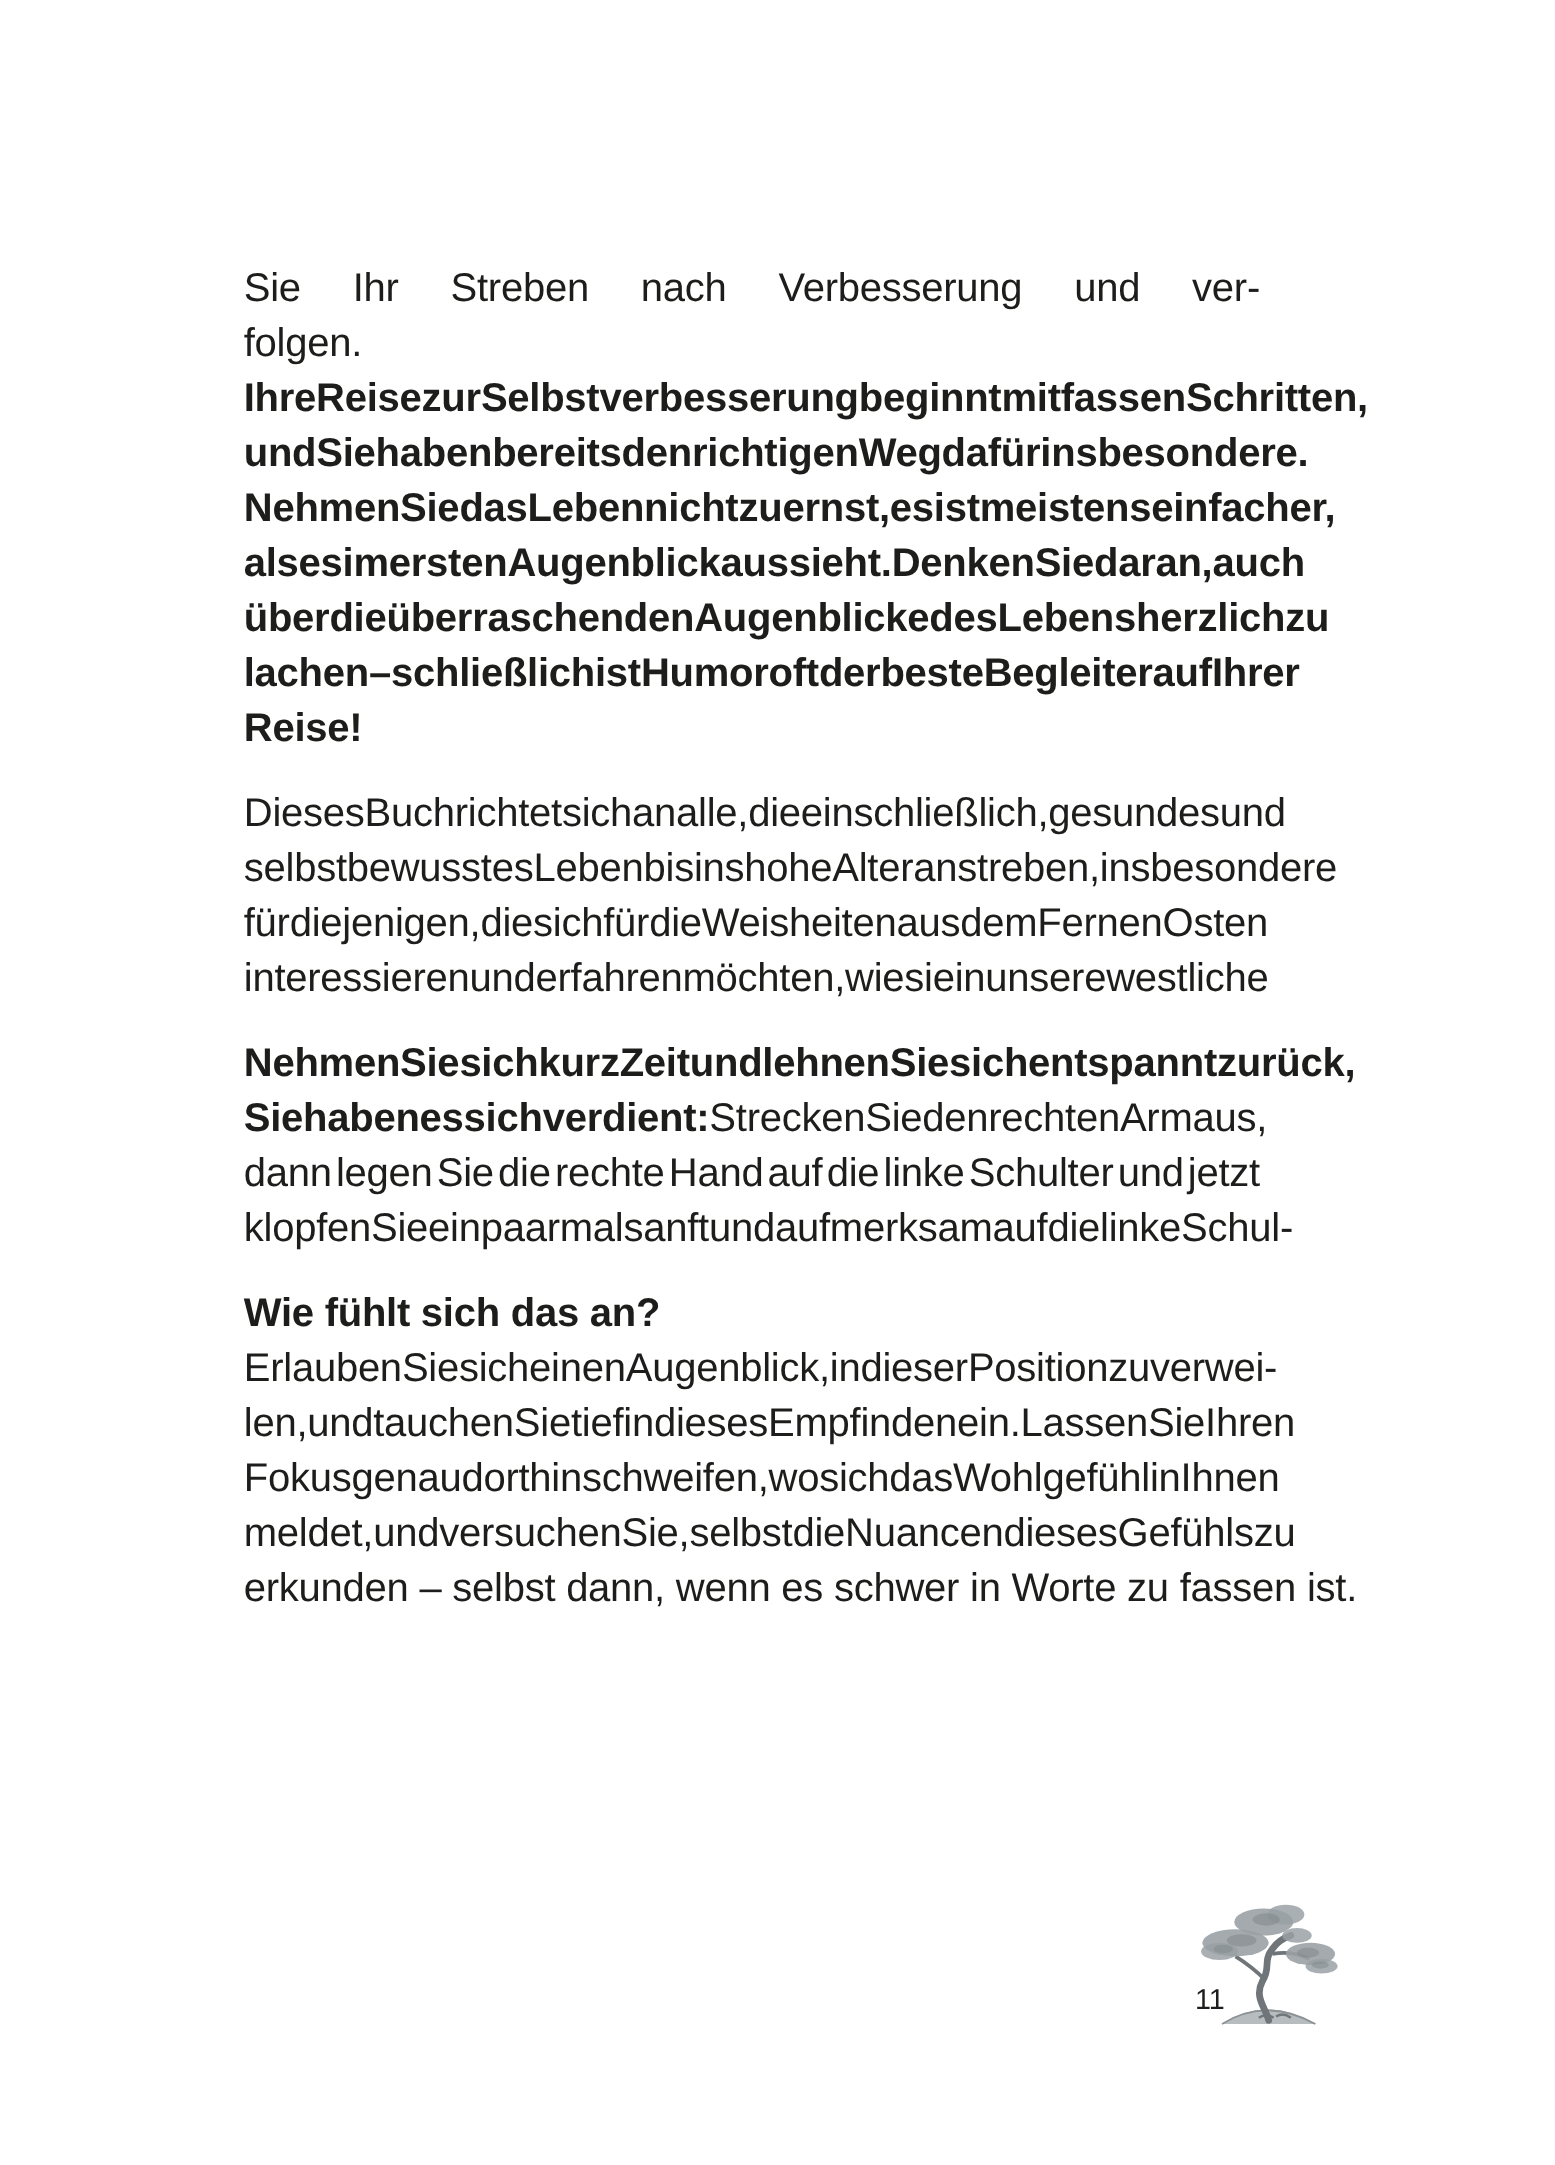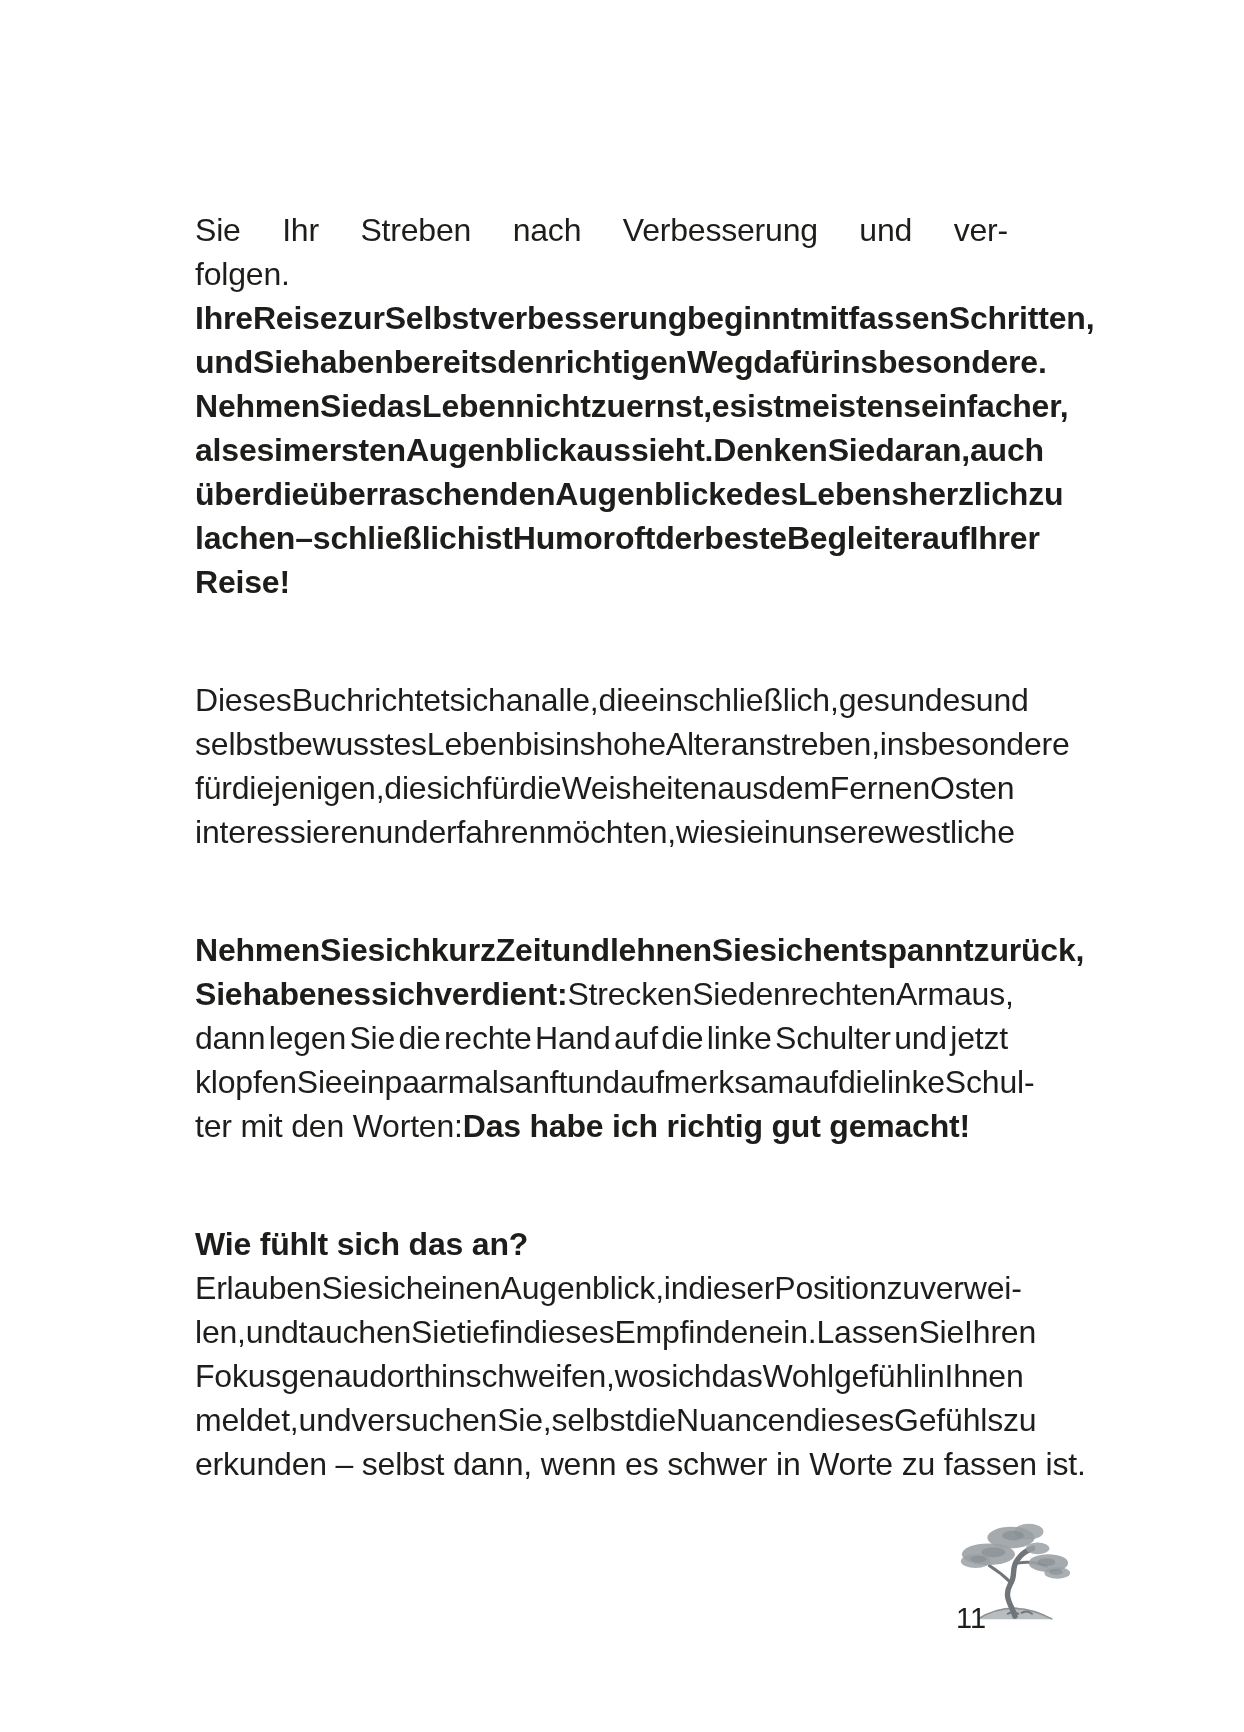--- a/index.html
+++ b/index.html
@@ -17,38 +17,38 @@
   .text-block {
     position: absolute;
     left: 195px; top: 208px;
     width: 813px;
     color: #1d1d1b;
     font-size: 32px;
     line-height: 44px;
     letter-spacing: -0.2px;
   }
   .paragraph { margin: 0; }
-  .paragraph.gap-before { margin-top: 74px; }
+  .paragraph.gap-before { margin-top: 24px; }
   .line { height: 44px; white-space: nowrap; }
   .line.justify {
     display: flex;
     justify-content: space-between;
     white-space: normal;
   }
   .line span { display: inline-block; }
   .bold { font-weight: 700; }
   .footer-art {
     position: absolute;
     left: 948px; top: 1514px;
     width: 124px; height: 116px;
   }
   .page-number {
     position: absolute;
-    left: 8px; top: 88px;
-    font-size: 29px;
+    left: 8px; top: 72px;
+    font-size: 23px;
     color: #1d1d1b;
     letter-spacing: 0;
   }
   .bonsai-svg { position: absolute; right: 0; top: 0; }
 </style>
 </head>
 <body style="background: rgb(255, 255, 255);">
 
 <div class="page">
 
@@ -233,21 +233,20 @@
           <span>ein</span>
           <span>paarmal</span>
           <span>sanft</span>
           <span>und</span>
           <span>aufmerksam</span>
           <span>auf</span>
           <span>die</span>
           <span>linke</span>
           <span>Schul-</span>
         </div>
-        <div class="line"><span>ter mit den Worten: </span><span class="bold">Das habe ich richtig gut gemacht!</span></div>
       </div>
       <div class="paragraph gap-before">
         <div class="line"><span class="bold">Wie fühlt sich das an?</span></div>
         <div class="line justify">
           <span>Erlauben</span>
           <span>Sie</span>
           <span>sich</span>
           <span>einen</span>
           <span>Augenblick,</span>
           <span>in</span>

